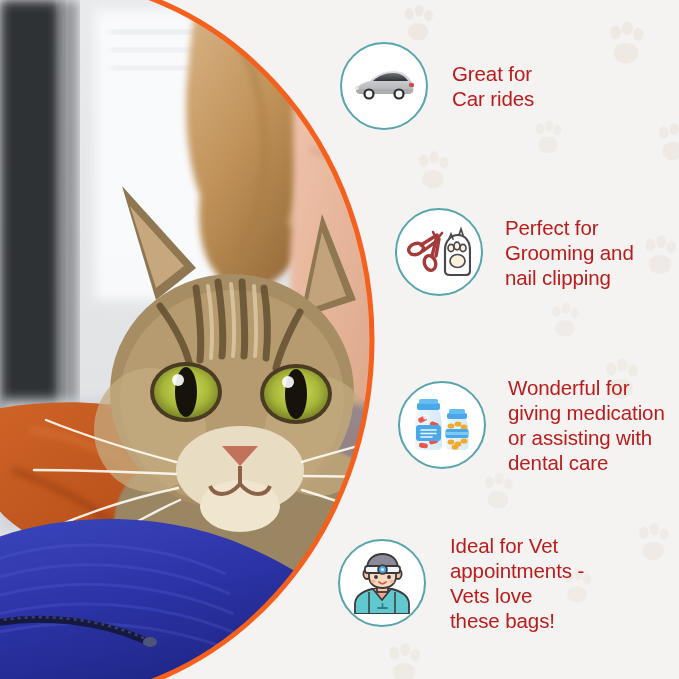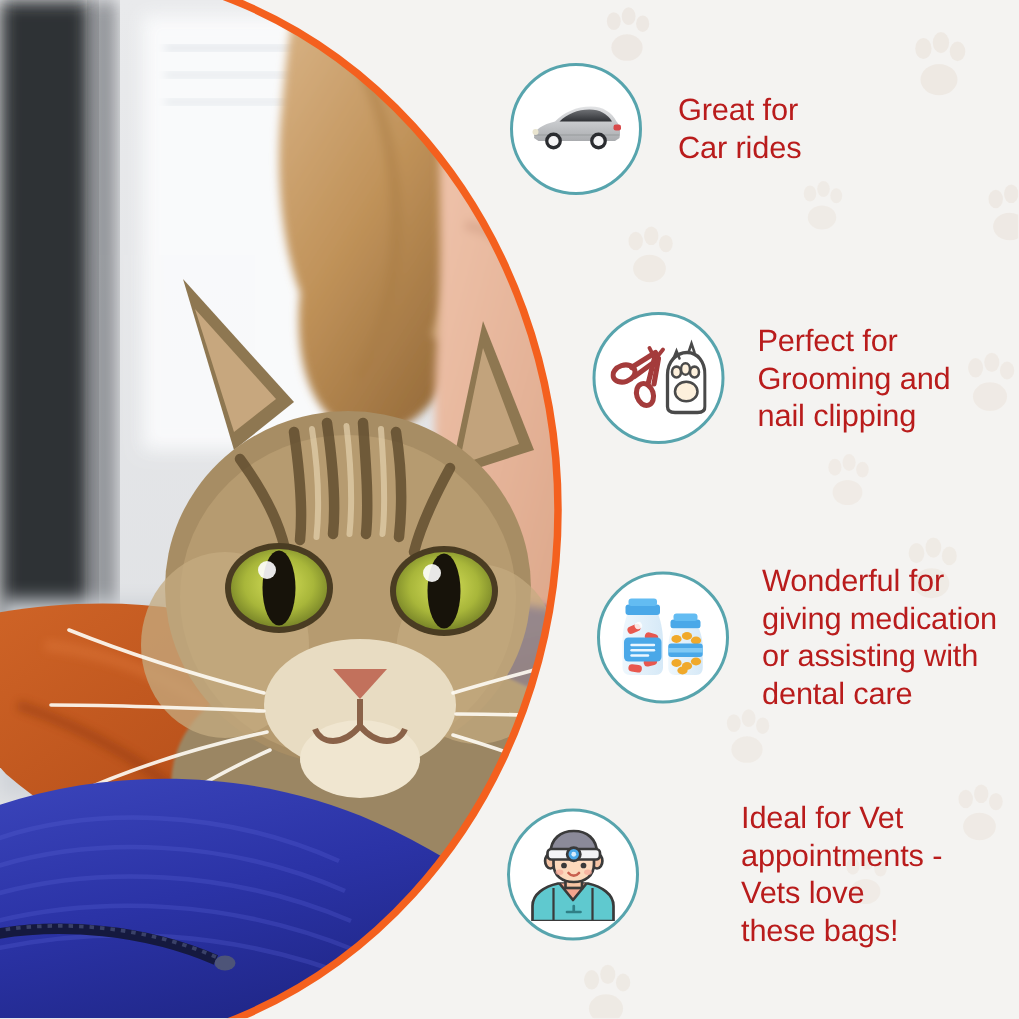--- a/index.html
+++ b/index.html
@@ -56,21 +56,21 @@
     font-size:20.5px;
     line-height:25px;
     letter-spacing:-0.1px;
     white-space:pre-line;
     font-weight:400;
   }
 
   #f1 { left:340px; top:42px; }
   #f2 { left:395px; top:208px; }
   #f3 { left:398px; top:375px; }
-  #f4 { left:338px; top:533px;gap:44px; }
+  #f4 { left:338px; top:533px; }
 
   #f1 .feature-text { margin-left:24px; }
   #f2 .feature-text { margin-left:22px; }
   #f3 .feature-text { margin-left:22px; }
   #f4 .feature-text { margin-left:24px; }
 </style>
 </head>
 <body>
 
 <div id="page">

